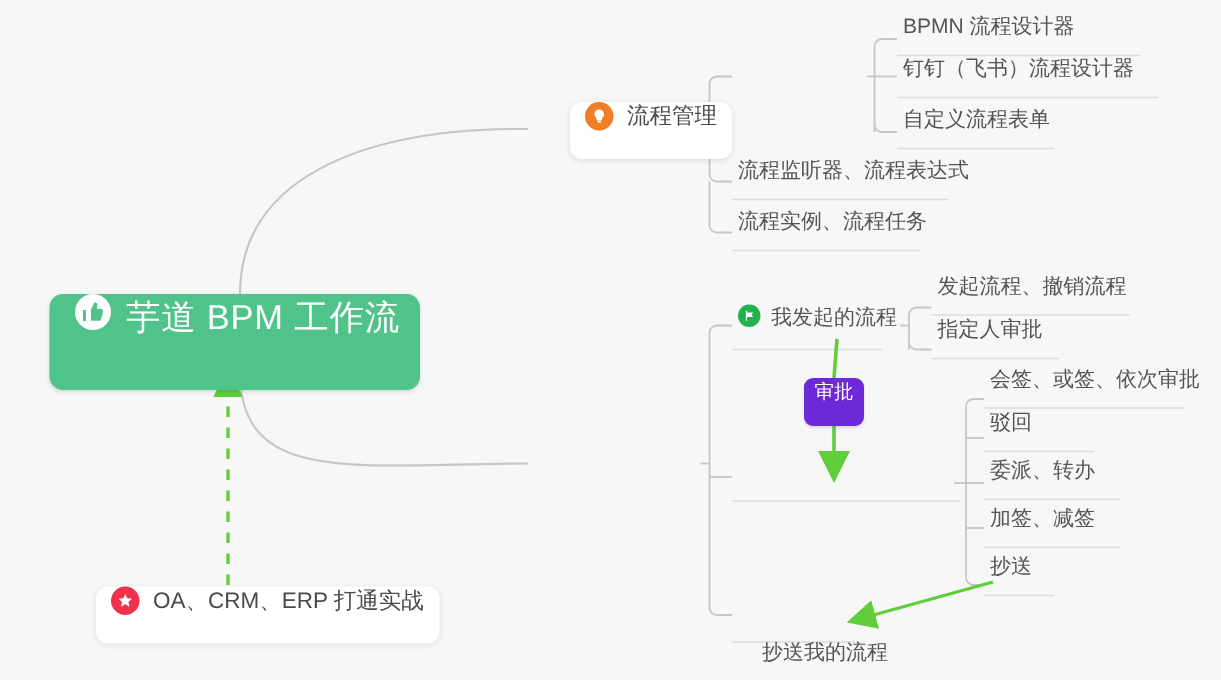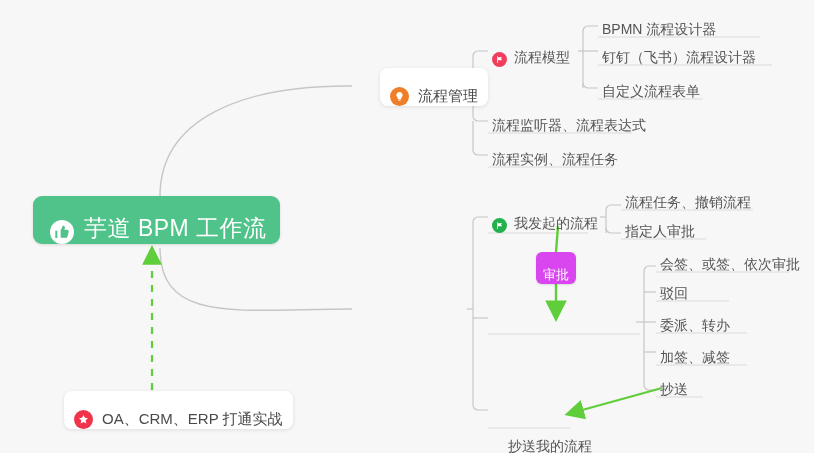--- a/index.html
+++ b/index.html
@@ -7,24 +7,24 @@
     width:814px;height:453px;
     background:#f7f7f7;
     font-family:"Liberation Sans","DejaVu Sans",sans-serif;
     overflow:hidden;
     position:relative;
   }
   #canvas{position:absolute;left:0;top:0;width:814px;height:453px;}
   .svg-layer{position:absolute;left:0;top:0;width:814px;height:453px;pointer-events:none;}
 
   
-  .node{position:absolute;display:flex;align-items:flex-end;box-sizing:border-box;white-space:nowrap;}
+  .node{position:absolute;display:flex;align-items:flex-start;box-sizing:border-box;white-space:nowrap;}
 
   .root{
-    left:33px;top:196px;width:247px;height:48px;
+    left:33px;top:196px;width:247px;height:64px;
     background:#4fc38a;border-radius:9px;
     padding:0 17px;gap:10px;
     box-shadow:0 1px 3px rgba(0,0,0,.12);
   }
   .root .label{color:#ffffff;font-size:23px;letter-spacing:.5px;}
 
   .card{
     background:#ffffff;border-radius:8px;
     box-shadow:0 1px 4px rgba(0,0,0,.10);
     padding:0 10px;gap:9px;height:38px;margin-left:28px;
@@ -36,21 +36,21 @@
   .bottom-card{left:36px;top:391px;height:38px;}
 
   .leaf{
     padding:0 10px 0 2px;height:30px;gap:7px;
     background:transparent;
   }
   .leaf .label{color:#555555;font-size:14px;}
 
   .tag{
     left:536px;top:252px;width:40px;height:32px;
-    background:#d946ef;border-radius:6px;
+    background:#6d28d9;border-radius:6px;
     justify-content:center;
     box-shadow:0 1px 2px rgba(0,0,0,.12);
   }
   .tag .label{color:#ffffff;font-size:13px;}
 
   
   .ico{display:inline-flex;align-items:center;justify-content:center;border-radius:50%;flex:0 0 auto;}
   .ico-lg{width:24px;height:24px;}
   .ico-md{width:19px;height:19px;}
   .ico-sm{width:15px;height:15px;}
@@ -154,28 +154,20 @@
 
   <div class="node card branch1">
     <span class="ico ico-md" style="background:#f07d28;">
       <svg width="11" height="11" viewBox="0 0 24 24" fill="#ffffff">
         <path d="M12 2a7 7 0 0 0-4 12.7V17a1 1 0 0 0 1 1h6a1 1 0 0 0 1-1v-2.3A7 7 0 0 0 12 2zM9.5 19h5v1.2a1 1 0 0 1-1 1h-3a1 1 0 0 1-1-1z"></path>
       </svg>
     </span>
     <span class="label">流程管理</span>
   </div>
 
-  <div class="node leaf pos-abs" style="left:490px;top:37px;">
-    <span class="ico ico-sm" style="background:#ef3e5c;">
-      <svg width="9" height="9" viewBox="0 0 24 24" fill="#ffffff">
-        <path d="M6 3v18h2v-7h11l-3-4 3-4H8V3z"></path>
-      </svg>
-    </span>
-    <span class="label">流程模型</span>
-  </div>
 
   <div class="node leaf pos-abs" style="left:600px;top:9px;">
     <span class="label">BPMN 流程设计器</span>
   </div>
   <div class="node leaf pos-abs" style="left:600px;top:37px;">
     <span class="label">钉钉（飞书）流程设计器</span>
   </div>
   <div class="node leaf pos-abs" style="left:600px;top:71px;">
     <span class="label">自定义流程表单</span>
   </div>
@@ -190,21 +182,21 @@
 
   <div class="node leaf pos-abs" style="left:490px;top:203px;">
     <span class="ico ico-sm" style="background:#22b14c;">
       <svg width="9" height="9" viewBox="0 0 24 24" fill="#ffffff">
         <path d="M6 3v18h2v-7h11l-3-4 3-4H8V3z"></path>
       </svg>
     </span>
     <span class="label">我发起的流程</span>
   </div>
   <div class="node leaf pos-abs" style="left:623px;top:182px;">
-    <span class="label">流程任务、撤销流程</span>
+    <span class="label">发起流程、撤销流程</span>
   </div>
   <div class="node leaf pos-abs" style="left:623px;top:211px;">
     <span class="label">指定人审批</span>
   </div>
 
   <div class="node tag">
     <span class="label">审批</span>
   </div>
 
 

